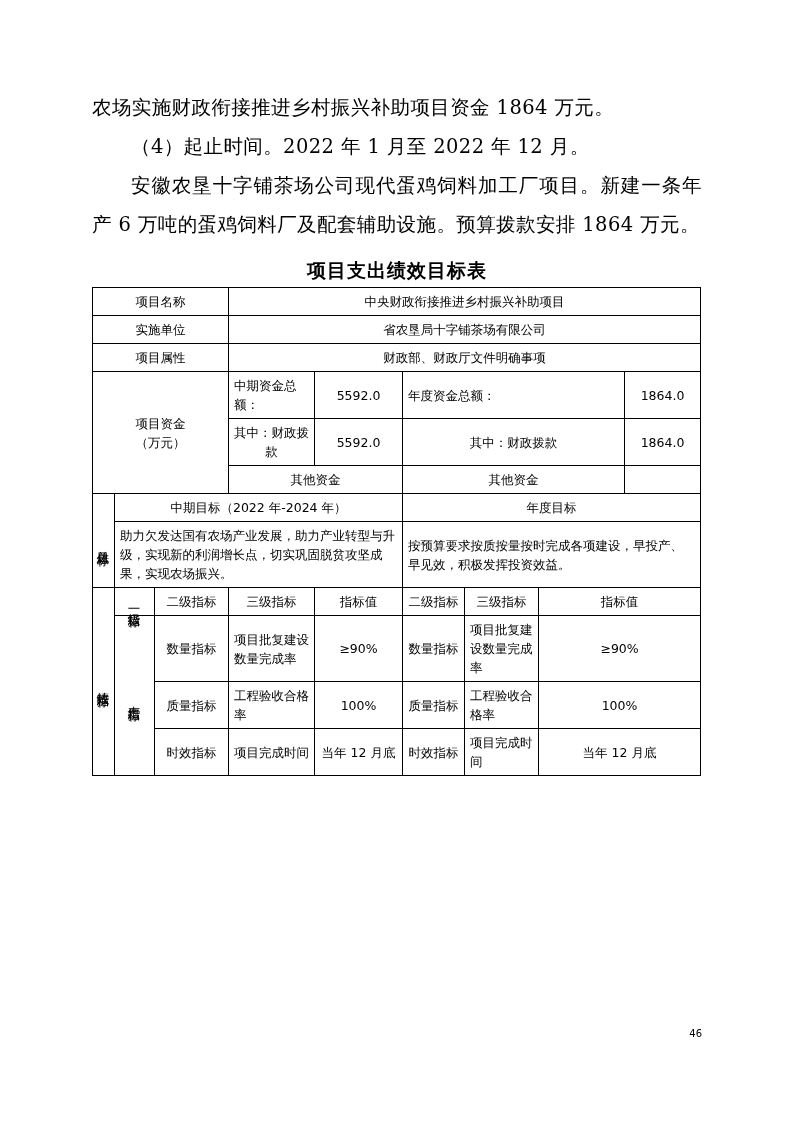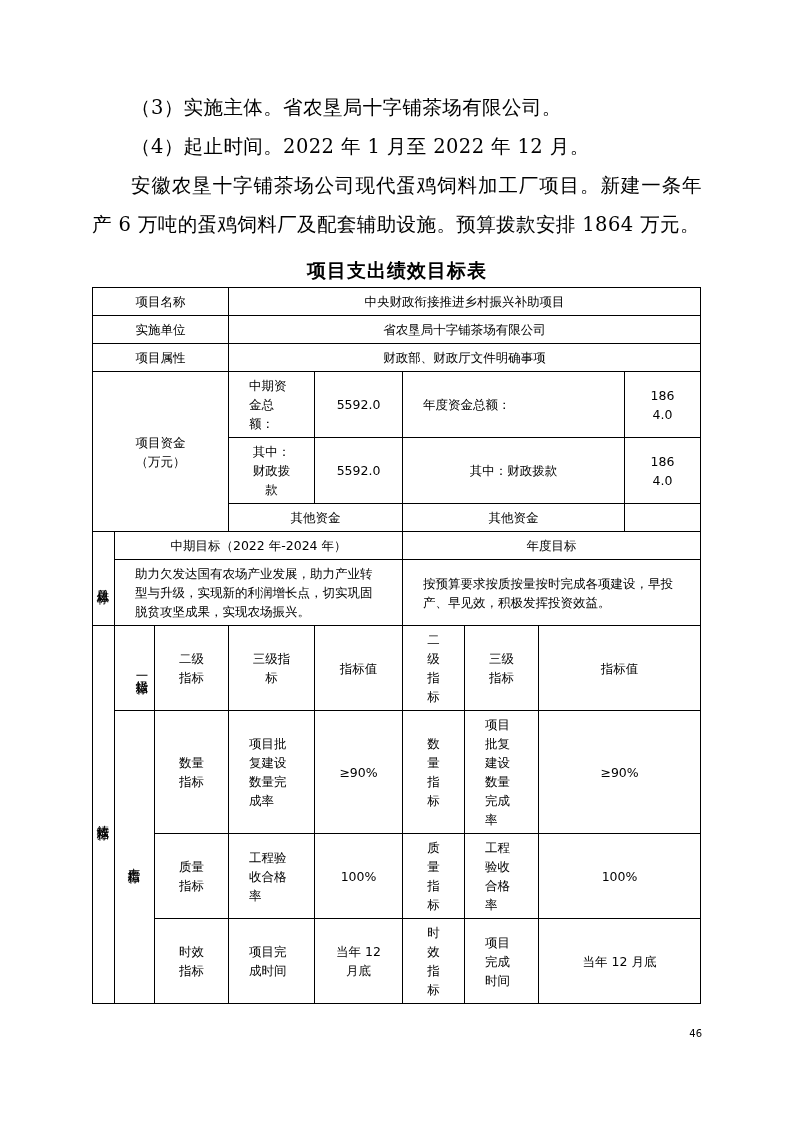--- a/index.html
+++ b/index.html
@@ -55,21 +55,21 @@
   table.perf {
     border-collapse: collapse;
     width: 608px;
     margin-top: 3px;
     table-layout: fixed;
     font-family: "DejaVu Sans", "Liberation Sans", sans-serif;
   }
   table.perf td {
     border: 1px solid #000000;
     font-size: 12.5px;
-    padding: 4px 20px;
+    padding: 4px 5px;
     line-height: 19px;
     vertical-align: middle;
     word-break: break-all;
   }
   .c { text-align: center; }
   .l { text-align: left; }
   .r { text-align: center; }
   .vert {
     writing-mode: vertical-rl;
     text-orientation: upright;
@@ -85,21 +85,21 @@
     font-size: 10px;
     font-family: "DejaVu Sans", "Liberation Sans", sans-serif;
   }
 </style>
 </head>
 <body>
 
 <div class="page">
   <div class="content">
 
-    <p class="para indent2">（3）实施主体。省农垦局十字铺茶场有限公司。</p>
+    <p class="para">农场实施财政衔接推进乡村振兴补助项目资金 1864 万元。</p>
     <p class="para indent2">（4）起止时间。2022 年 1 月至 2022 年 12 月。</p>
     <p class="para indent2">安徽农垦十字铺茶场公司现代蛋鸡饲料加工厂项目。新建一条年产 6 万吨的蛋鸡饲料厂及配套辅助设施。预算拨款安排 1864 万元。</p>
 
     <div class="doc-title">项目支出绩效目标表</div>
 
     <table class="perf">
       <colgroup>
         <col style="width:22px">
         <col style="width:40px">
         <col style="width:74px">

